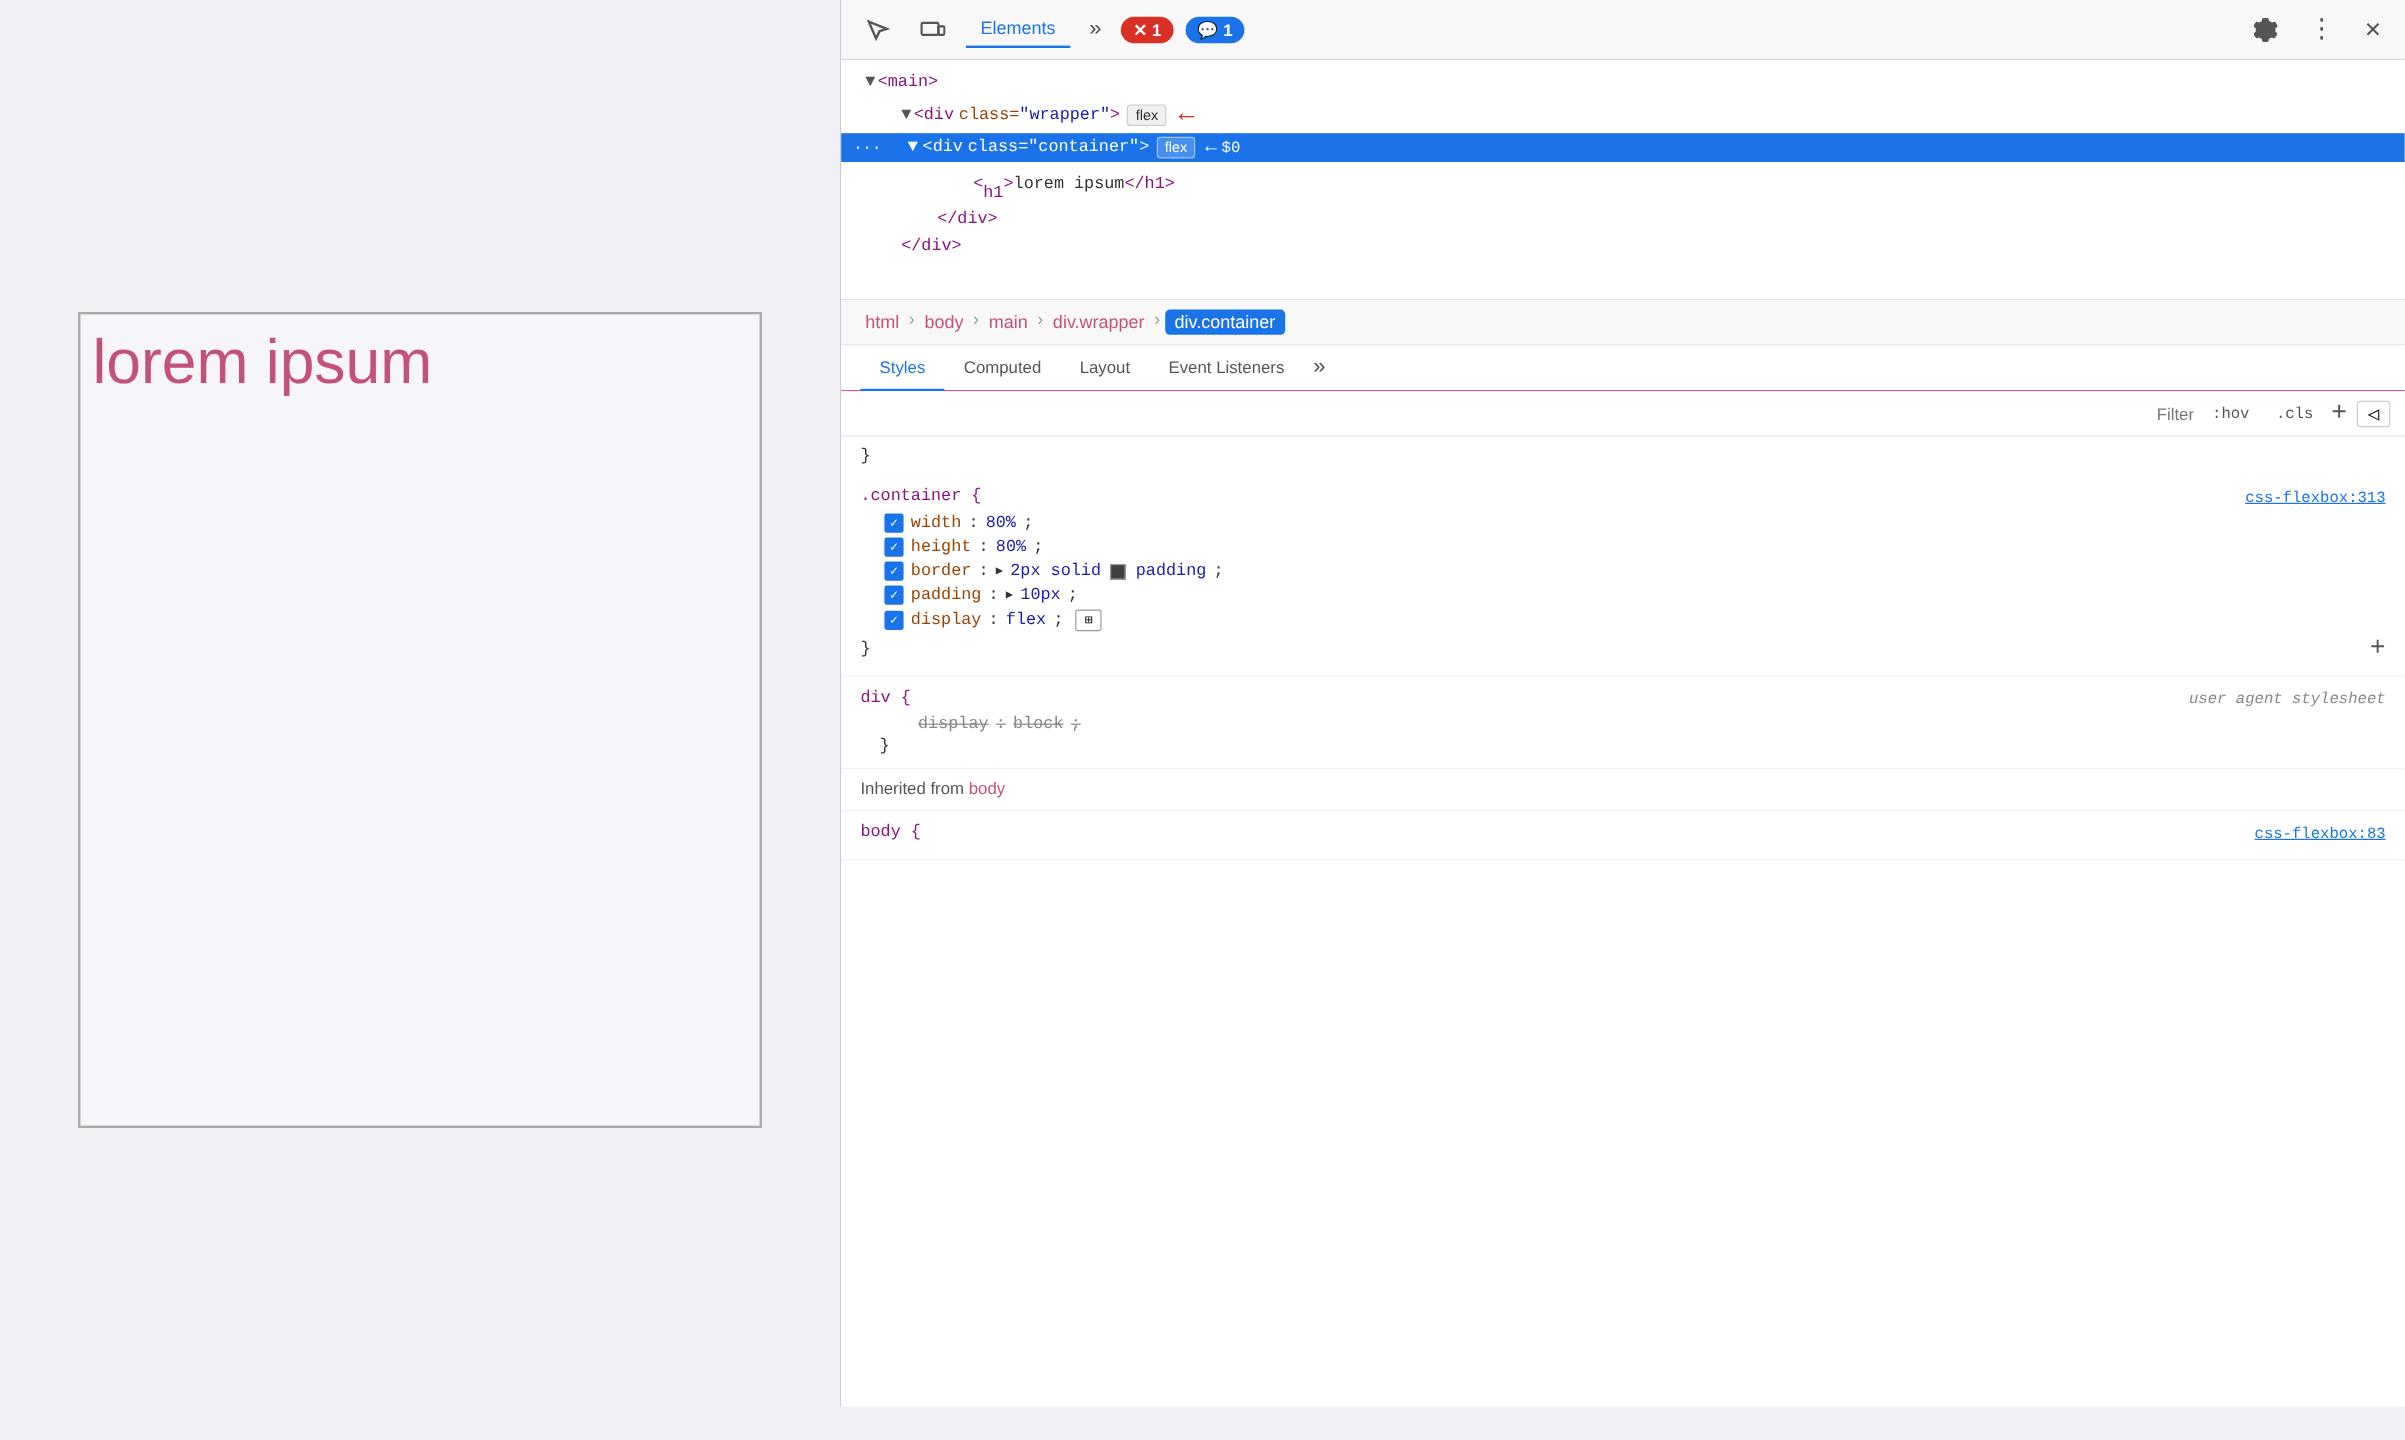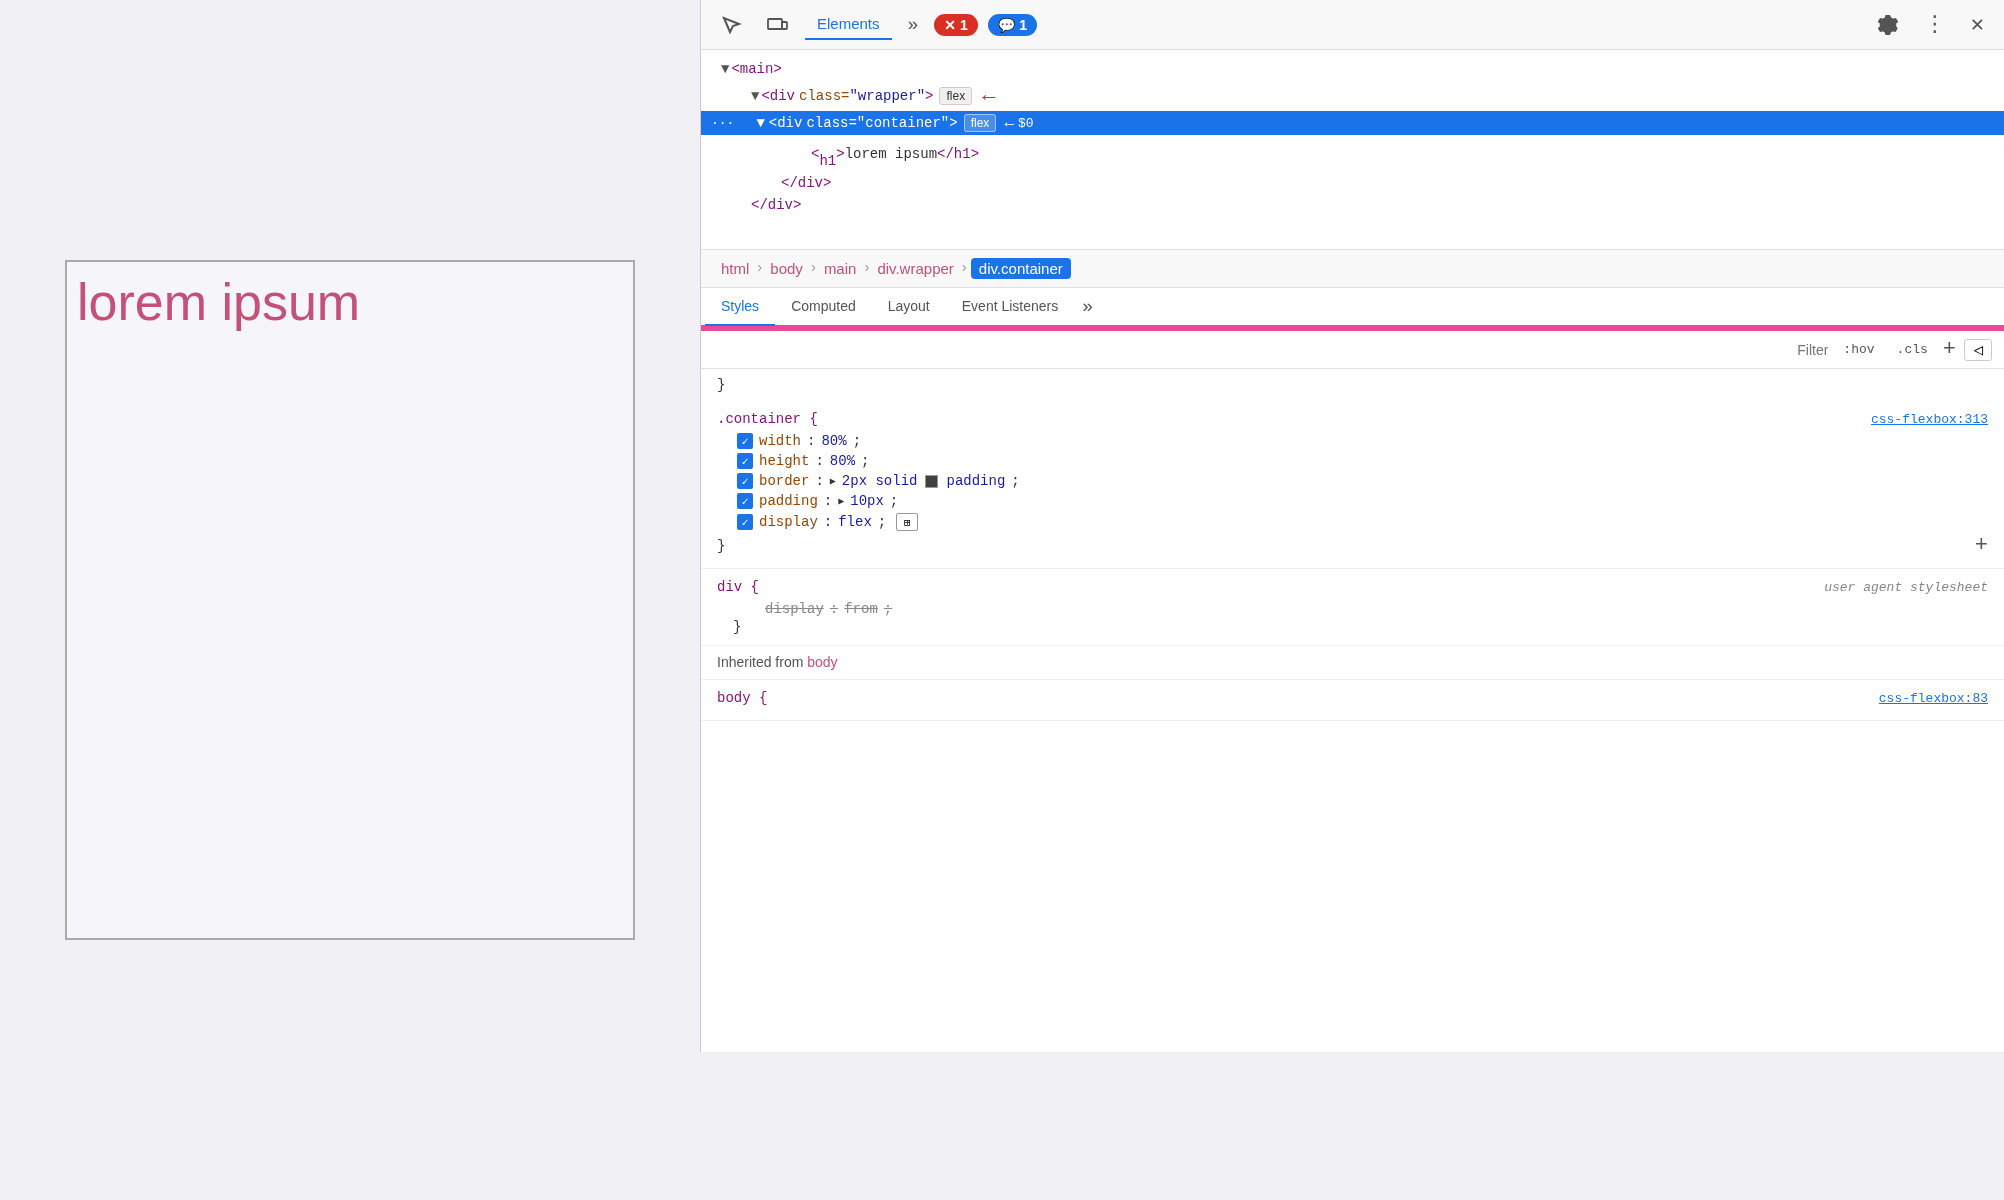--- a/index.html
+++ b/index.html
@@ -36,21 +36,21 @@
 
     #lorem-text {
       font-size: 52px;
       font-weight: 400;
       color: #c4517a;
     }
 
     
     #devtools-panel {
       flex: 1;
-      height: 1052px;
+      height: 1172px;
       background: #ffffff;
       border-left: 1px solid #ccc;
       display: flex;
       flex-direction: column;
       font-family: 'Menlo', 'Monaco', 'Courier New', monospace;
     }
 
     
     #devtools-toolbar {
       display: flex;
@@ -216,22 +216,22 @@
 
     .breadcrumb-sep {
       color: #999;
       margin: 0 2px;
     }
 
     
     #styles-tabs {
       display: flex;
       align-items: center;
-      padding: 0 4px;
-      border-bottom: 6px solid #ec4899;
+      padding: 0 16px;
+      border-bottom: 1px solid #ec4899;
       background: #fff;
     }
 
     .style-tab {
       padding: 10px 16px;
       font-size: 14px;
       font-family: -apple-system, sans-serif;
       color: #555;
       cursor: pointer;
       border-bottom: 2px solid transparent;
@@ -636,21 +636,21 @@
     <div class="rule-block user-agent-rule">
       <div class="rule-selector-line">
         <span class="rule-selector">div {</span>
         <span class="user-agent-label">user agent stylesheet</span>
       </div>
 
       <div class="rule-property-line">
         <span style="width:22px; display:inline-block;"></span>
         <span class="strikethrough prop-name">display</span>
         <span class="strikethrough prop-colon">:</span>
-        <span class="strikethrough prop-value"> from</span>
+        <span class="strikethrough prop-value"> block</span>
         <span class="strikethrough prop-semicolon">;</span>
       </div>
 
       <div style="padding-left:16px;">
         <span class="rule-brace">}</span>
       </div>
     </div>
 
     <div class="inherited-section">
       <span class="inherited-label">Inherited from </span>

